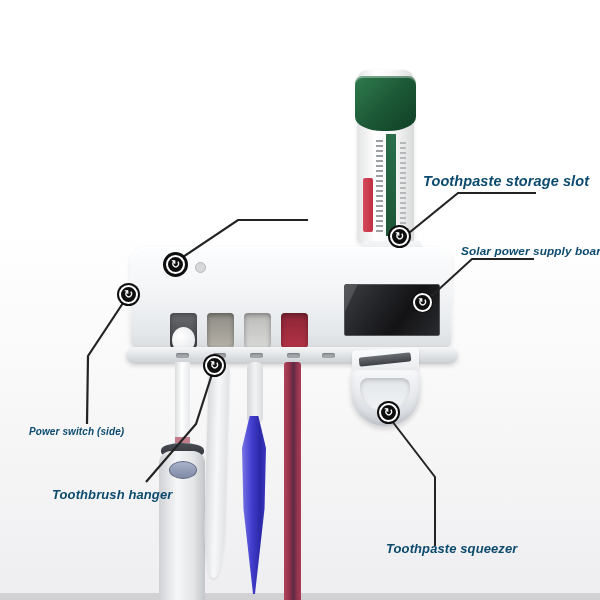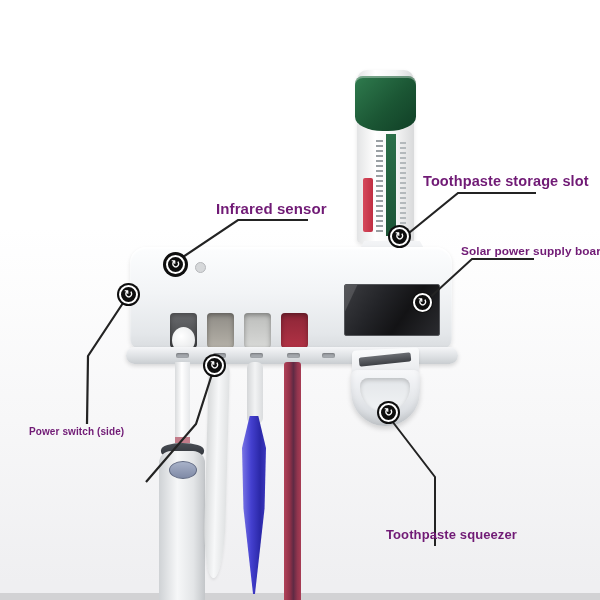--- a/index.html
+++ b/index.html
@@ -103,28 +103,28 @@
   .marker-inner{width:15px;height:15px;border-radius:50%;background:#0e0e0e;border:2px solid #ffffff;
         display:flex;align-items:center;justify-content:center;}
   .marker-glyph{color:#ffffff;font-size:11px;font-weight:700;line-height:1;margin-top:-1px;}
   .m-sensor{left:163px;top:252px;width:25px;height:25px;}
   .m-power{left:117px;top:283px;}
   .m-storage{left:388px;top:225px;}
   .m-solar{left:412px;top:292px;width:21px;height:21px;}
   .m-hanger{left:203px;top:354px;}
   .m-squeezer{left:377px;top:401px;}
 
-  .lbl{position:absolute;z-index:40;color:#701a75;font-weight:700;white-space:nowrap;
-        letter-spacing:.1px;}
+  .lbl{position:absolute;z-index:40;color:#0c4a6e;font-weight:700;white-space:nowrap;
+        letter-spacing:.1px;font-style:italic;}
   .lbl-infrared{left:216px;top:200px;font-size:15px;}
   .lbl-storage{left:423px;top:173px;font-size:14.5px;}
   .lbl-solar{left:461px;top:244px;font-size:11.8px;}
   .lbl-power{left:29px;top:426px;font-size:10px;}
   .lbl-hanger{left:52px;top:487px;font-size:13px;}
-  .lbl-squeezer{left:386px;top:527px;font-size:13px;}
+  .lbl-squeezer{left:386px;top:541px;font-size:13px;}
 </style>
 </head>
 <body>
 
 <div class="stage">
   <div class="backdrop"></div>
   <div class="floor-strip"></div>
 
   <div class="tube"></div>
   <div class="tube-crimp"></div>
@@ -199,18 +199,18 @@
     <div class="marker-inner">
       <span class="marker-glyph">↻</span>
     </div>
   </div>
   <div class="marker m-squeezer">
     <div class="marker-inner">
       <span class="marker-glyph">↻</span>
     </div>
   </div>
 
-  <div class="lbl lbl-infrared">Infrared sensor</div>
   <div class="lbl lbl-storage">Toothpaste storage slot</div>
   <div class="lbl lbl-solar">Solar power supply board</div>
   <div class="lbl lbl-power">Power switch (side)</div>
+  <div class="lbl lbl-hanger">Toothbrush hanger</div>
   <div class="lbl lbl-squeezer">Toothpaste squeezer</div>
 </div>
 
 </body></html>

